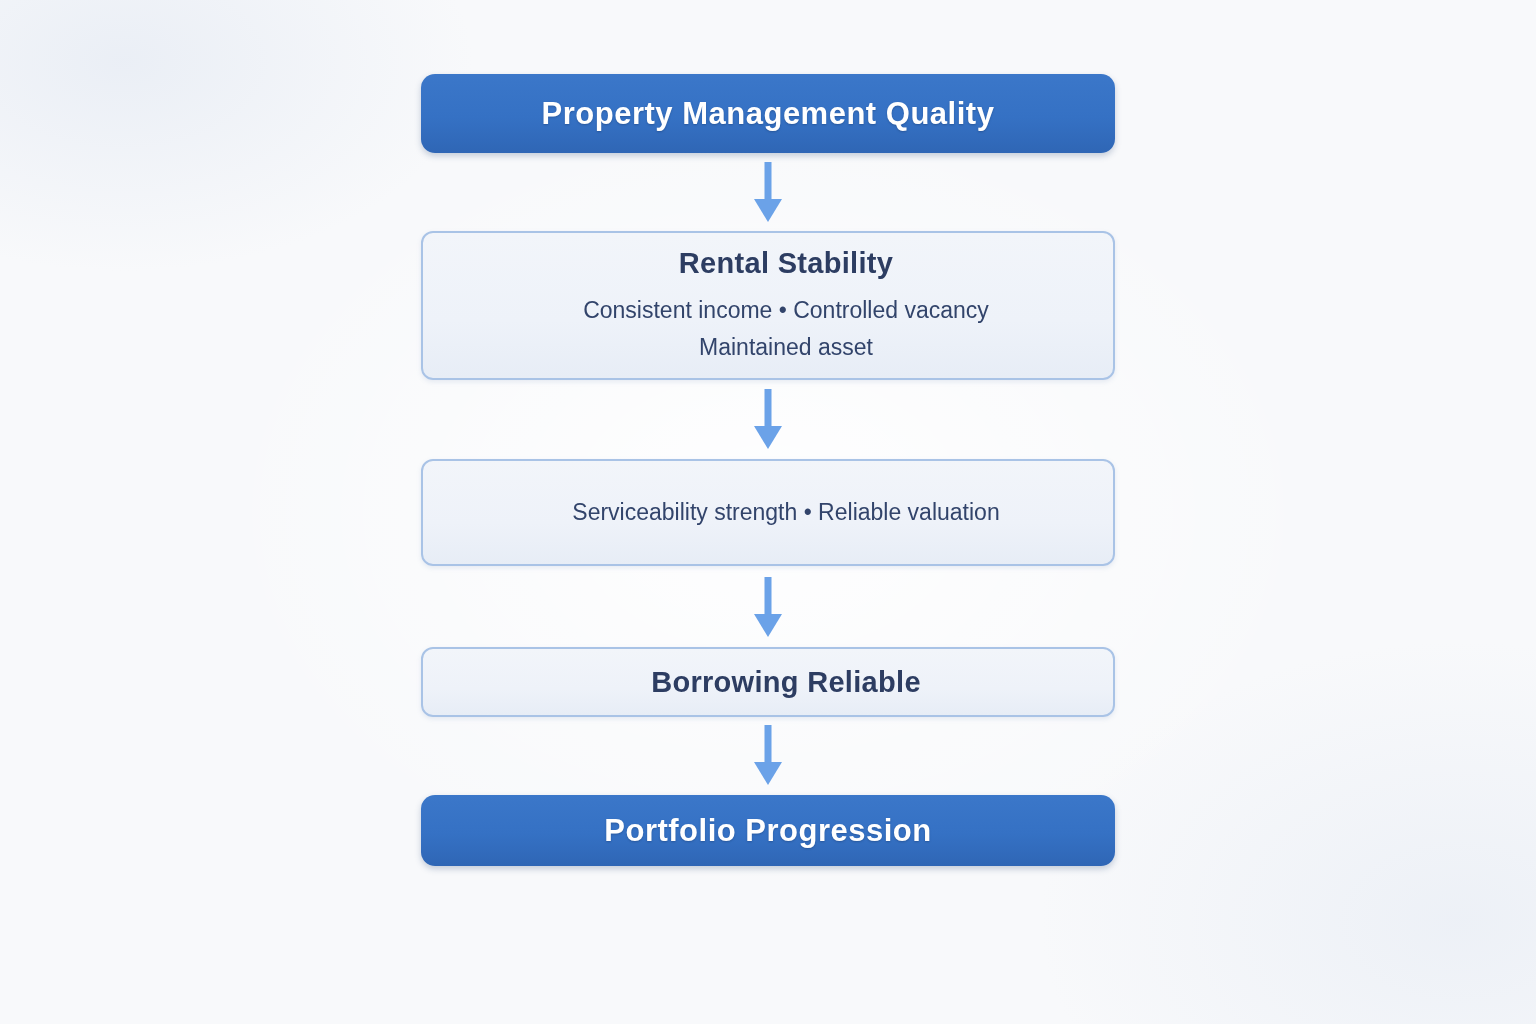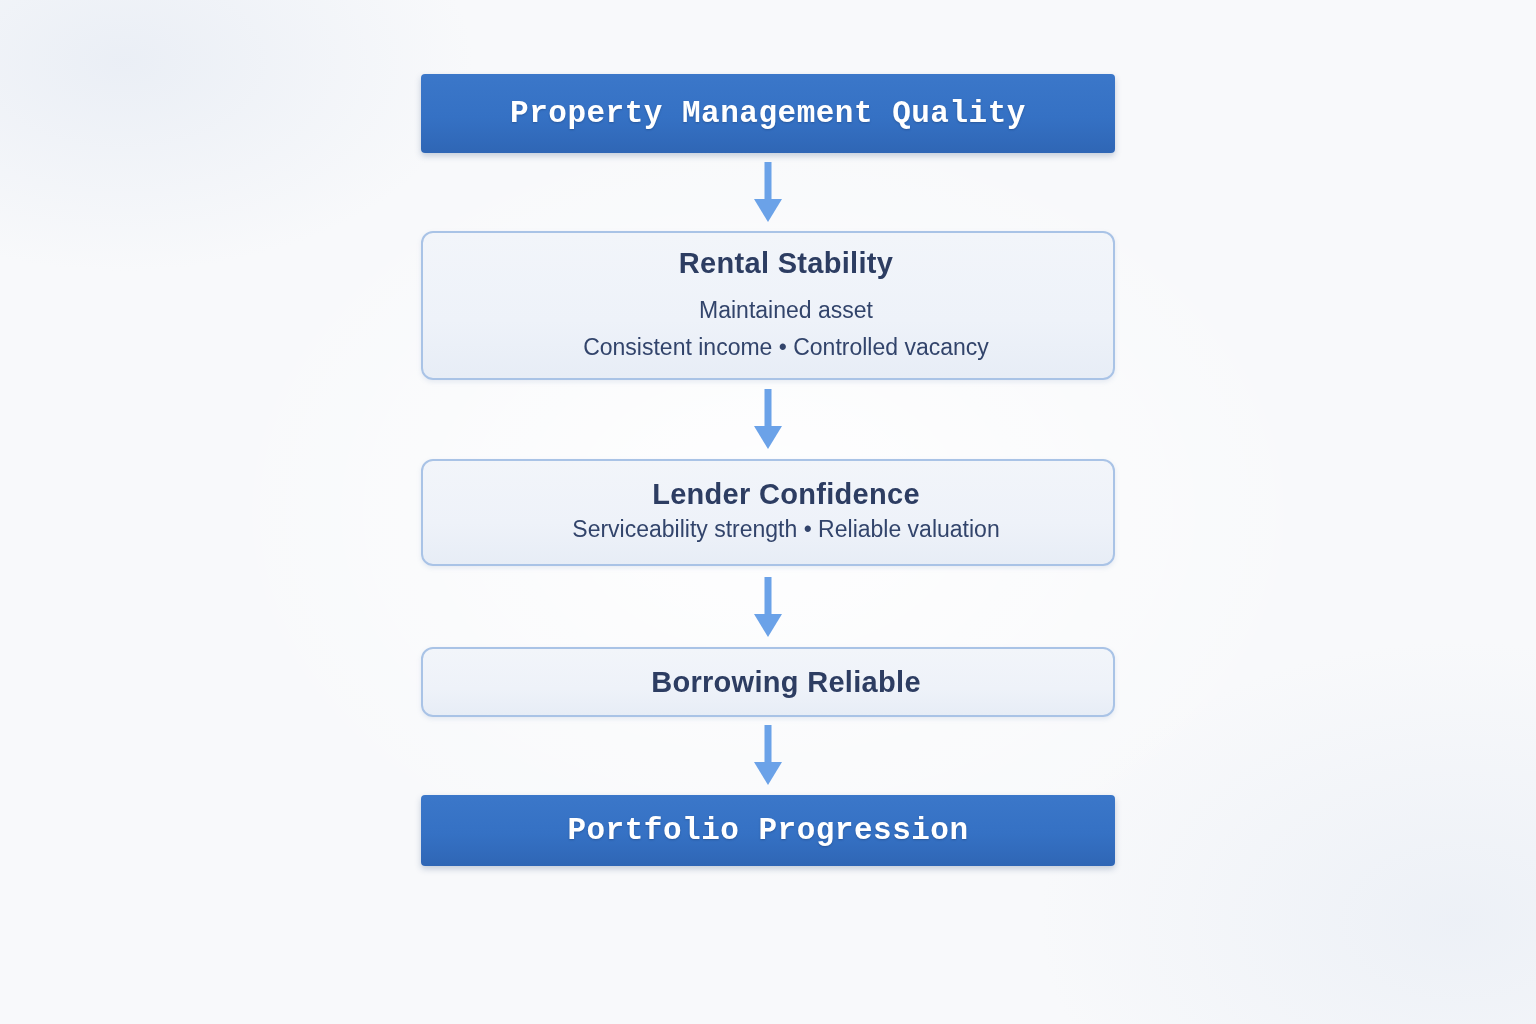--- a/index.html
+++ b/index.html
@@ -31,23 +31,22 @@
     left: 421px;
     width: 694px;
     display: flex;
     flex-direction: column;
     align-items: center;
     justify-content: center;
     text-align: center;
   }
   .node.primary {
     background: linear-gradient(180deg, #3b77c9 0%, var(--primary-fill) 55%, var(--primary-fill-dark) 100%);
-    border-radius: 4px;
+    border-radius: 14px;
     box-shadow: 0 3px 6px rgba(40, 70, 120, 0.25);
-    font-family: Liberation Mono, monospace;
   }
   .node.primary .node-title {
     color: var(--primary-text);
     font-size: 31px;
     font-weight: bold;
     letter-spacing: 0.5px;
     text-shadow: 0 1px 2px rgba(20, 45, 90, 0.35);
   }
   .node.secondary {
     background: linear-gradient(180deg, #f2f5fa 0%, var(--secondary-fill) 60%, #e7edf6 100%);
@@ -98,34 +97,33 @@
 <div id="arrow-1" class="flow-arrow">
   <svg viewBox="0 0 32 60" aria-hidden="true">
     <rect x="12.5" y="0" width="7" height="40" fill="currentColor"></rect>
     <polygon points="16,60 2,37 30,37" fill="currentColor"></polygon>
   </svg>
 </div>
 
 <div id="node-2" class="node secondary">
   <div class="node-title">Rental Stability</div>
   <div class="node-sub-group">
+    <div class="node-sub">Consistent income • Controlled vacancy</div>
     <div class="node-sub">Maintained asset</div>
-    <div class="node-sub">Consistent income • Controlled vacancy</div>
   </div>
 </div>
 
 <div id="arrow-2" class="flow-arrow">
   <svg viewBox="0 0 32 60" aria-hidden="true">
     <rect x="12.5" y="0" width="7" height="40" fill="currentColor"></rect>
     <polygon points="16,60 2,37 30,37" fill="currentColor"></polygon>
   </svg>
 </div>
 
 <div id="node-3" class="node secondary">
-  <div class="node-title">Lender Confidence</div>
   <div class="node-sub-group">
     <div class="node-sub">Serviceability strength • Reliable valuation</div>
   </div>
 </div>
 
 <div id="arrow-3" class="flow-arrow">
   <svg viewBox="0 0 32 60" aria-hidden="true">
     <rect x="12.5" y="0" width="7" height="40" fill="currentColor"></rect>
     <polygon points="16,60 2,37 30,37" fill="currentColor"></polygon>
   </svg>

